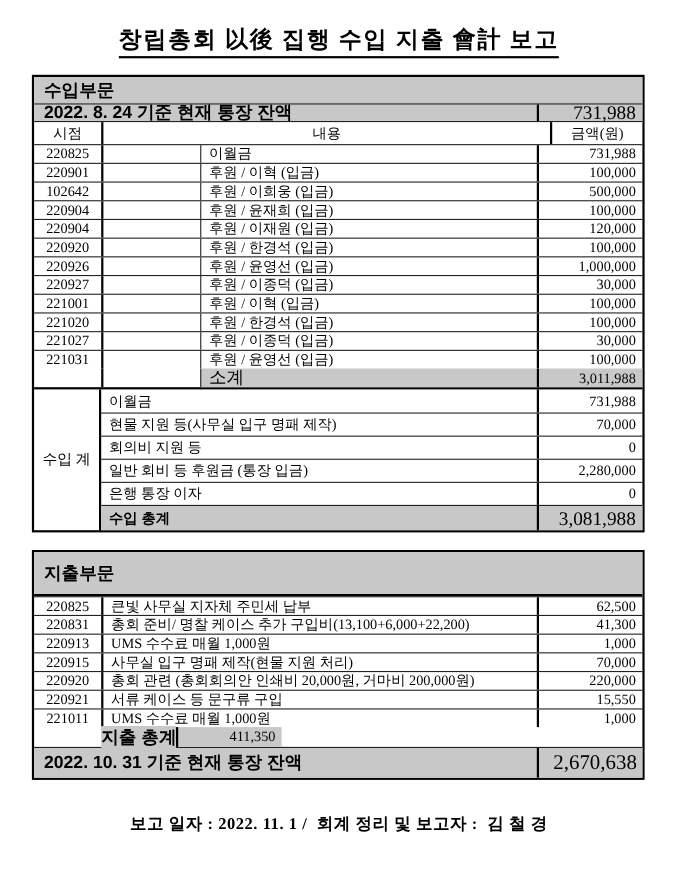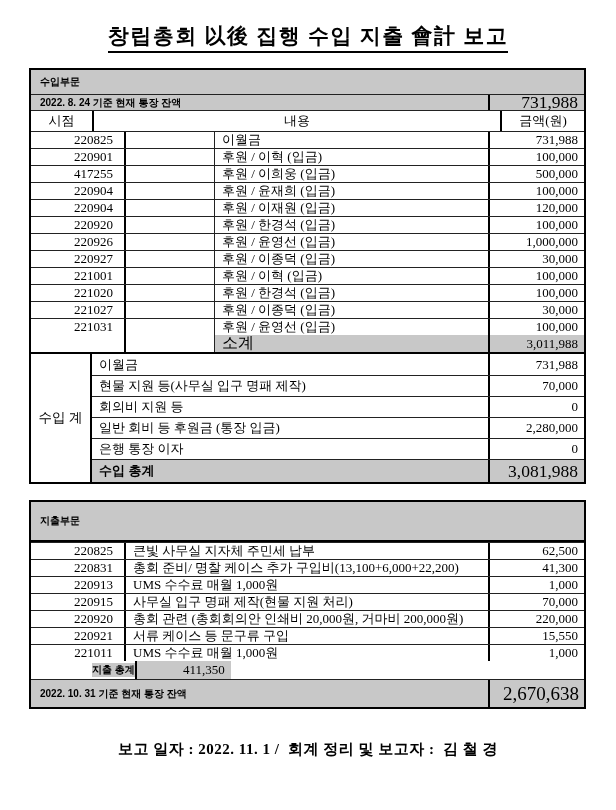--- a/index.html
+++ b/index.html
@@ -24,38 +24,38 @@
   .tbl {
     position:absolute; left:29px; width:557px;
     border:2px solid #000;
     background:#fff;
   }
   .row { display:flex; align-items:center; width:100%; }
   .row + .row, .repeat-host .row { border-top:1px solid #222; }
   .gray { background:#c8c8c8; }
   .sans-bold {
     font-family:"Liberation Sans", "DejaVu Sans", sans-serif;
-    font-weight:bold; font-size:10px;
+    font-weight:bold; font-size:16px;
   }
   .serif13 { font-size:13px; }
   .num { text-align:right; padding-right:6px; font-size:13px; }
   .big-num { text-align:right; padding-right:6px; font-size:17.5px; }
   
   .c-date  { width:61px; text-align:center; align-self:stretch; display:flex; align-items:center; justify-content:center; }
   .c-mid   { width:90px; align-self:stretch; border-left:2px solid #000; }
   .c-desc  { flex:1; padding-left:7px; align-self:stretch; display:flex; align-items:center; border-left:1px solid #222; }
   .c-amt   { width:96px; align-self:stretch; display:flex; align-items:center; justify-content:flex-end; border-left:2px solid #000; }
   .grow { flex:1; padding-left:9px; }
   
   .r-section { height:24px; padding-left:9px; }
   .r-balance { height:16px; }
   .r-colhdr  { height:21px; border-top:2px solid #000; }
   .r-colhdr .h-desc { flex:1; text-align:center; align-self:stretch; line-height:20px; border-left:2px solid #000; }
   .r-colhdr .h-amt  { width:84px; text-align:center; align-self:stretch; line-height:20px; border-left:2px solid #000; }
-  .r-detail { height:17px;padding-left:32px; }
+  .r-detail { height:17px; }
   .r-detail .c-desc2 { flex:1; padding-left:7px; align-self:stretch; display:flex; align-items:center; border-left:2px solid #000; }
   
   .summary { display:flex; border-top:2px solid #000; }
   .sum-left {
     width:61px; display:flex; align-items:center; justify-content:center;
     font-size:13.5px; border-right:2px solid #000;
   }
   .sum-right { flex:1; }
   .sum-row { display:flex; align-items:center; height:21px; }
   .sum-row + .sum-row { border-top:1px solid #222; }
@@ -108,21 +108,21 @@
         </div>
 
         <div class="row r-detail">
           <span class="c-date serif13">220901</span>
           <span class="c-mid"></span>
           <span class="c-desc serif13">후원 / 이혁 (입금)</span>
           <span class="c-amt num">100,000</span>
         </div>
 
         <div class="row r-detail">
-          <span class="c-date serif13">417255</span>
+          <span class="c-date serif13">102642</span>
           <span class="c-mid"></span>
           <span class="c-desc serif13">후원 / 이희웅 (입금)</span>
           <span class="c-amt num">500,000</span>
         </div>
 
         <div class="row r-detail">
           <span class="c-date serif13">220904</span>
           <span class="c-mid"></span>
           <span class="c-desc serif13">후원 / 윤재희 (입금)</span>
           <span class="c-amt num">100,000</span>

